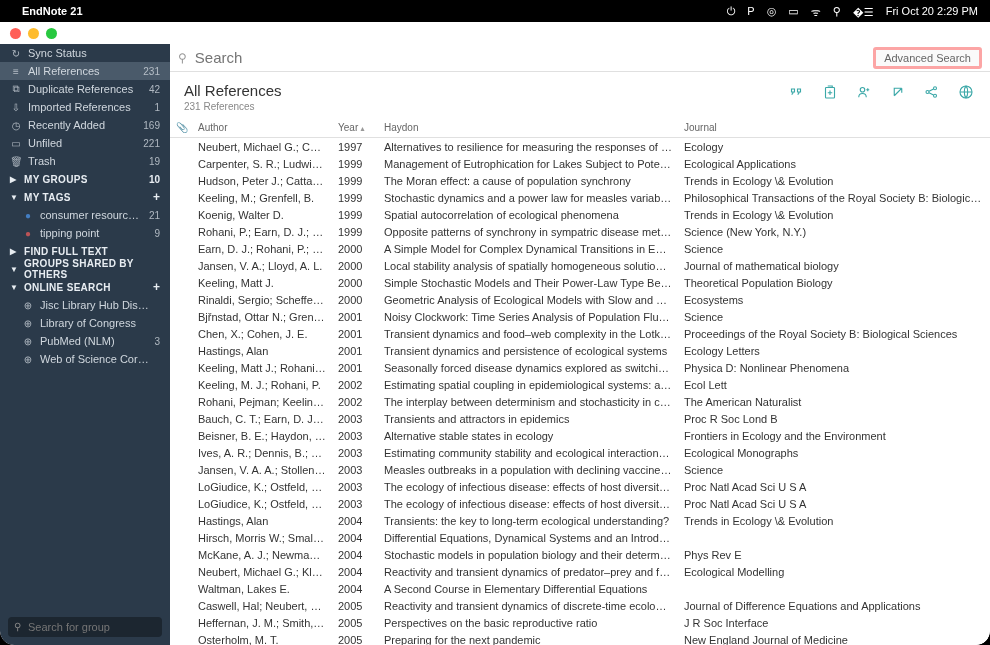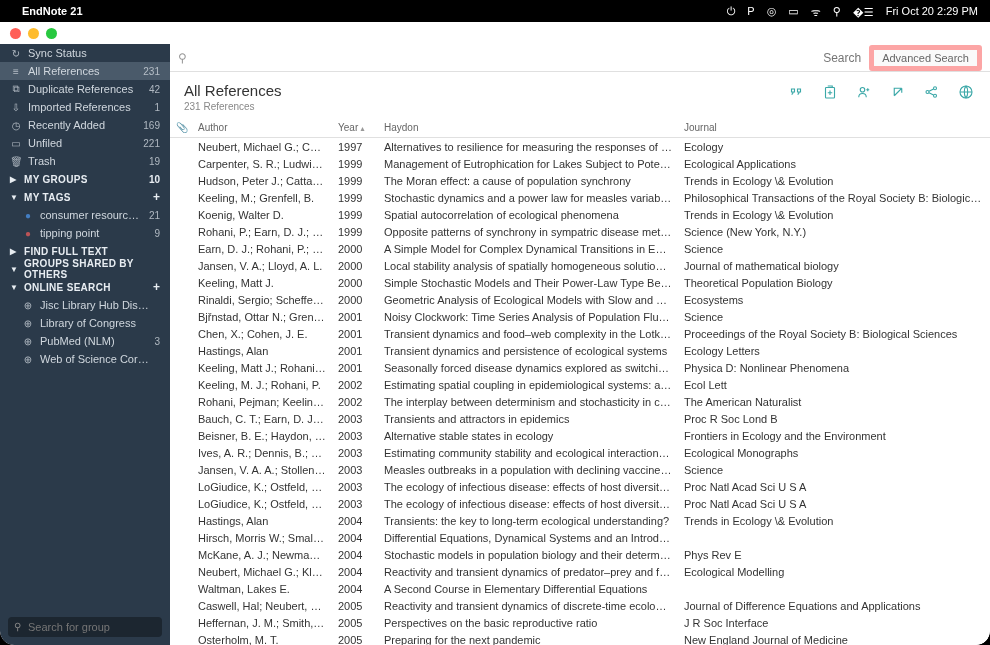--- a/index.html
+++ b/index.html
@@ -39,22 +39,22 @@
 .sidebar .header-row .plus { font-size: 12px; }
 .sidebar .sub { padding-left: 22px; }
 .sidebar .search-wrap { margin-top: auto; padding: 6px 8px 8px; }
 .sidebar .search-wrap input { width: 100%; background: #1c2630; border: none; border-radius: 4px; color: #ccc; padding: 4px 20px; font-size: 11px; }
 .sidebar .search-wrap { position: relative; }
 .sidebar .search-wrap .si { position: absolute; left: 14px; top: 10px; font-size: 10px; color: #888; }
 
 .main { flex: 1; display: flex; flex-direction: column; background: #fff; overflow: hidden; }
 .topsearch { height: 28px; border-bottom: 1px solid #e0e0e0; display: flex; align-items: center; padding: 0 8px; gap: 8px; }
 .topsearch .search-icon { color: #999; font-size: 12px; }
-.topsearch input { flex: 1; border: none; outline: none; font-size: 12px; color: #333; text-align: right; }
-.topsearch .adv { color: #666; font-size: 11px; padding: 2px 8px; border: 5px solid #fca5a5; border-radius: 3px; cursor: default; background: #fafafa; }
+.topsearch input { flex: 1; border: none; outline: none; font-size: 15px; color: #333; }
+.topsearch .adv { color: #666; font-size: 11px; padding: 2px 8px; border: 3px solid #fca5a5; border-radius: 3px; cursor: default; background: #fafafa; }
 
 .heading { padding: 10px 14px 6px; display: flex; align-items: flex-start; }
 .heading .left h1 { font-size: 15px; font-weight: 500; color: #333; }
 .heading .left .sub { font-size: 10px; color: #888; margin-top: 2px; }
 .heading .spacer { flex: 1; }
 .heading .toolbar { display: flex; gap: 14px; align-items: center; }
 .heading .toolbar .tbtn { width: 20px; height: 20px; display: flex; align-items: center; justify-content: center; color: #3ba8a8; cursor: default; }
 .heading .toolbar .tbtn svg { width: 18px; height: 18px; stroke: #3ba8a8; fill: none; stroke-width: 1.5; }
 
 .table-wrap { flex: 1; overflow-y: auto; }

